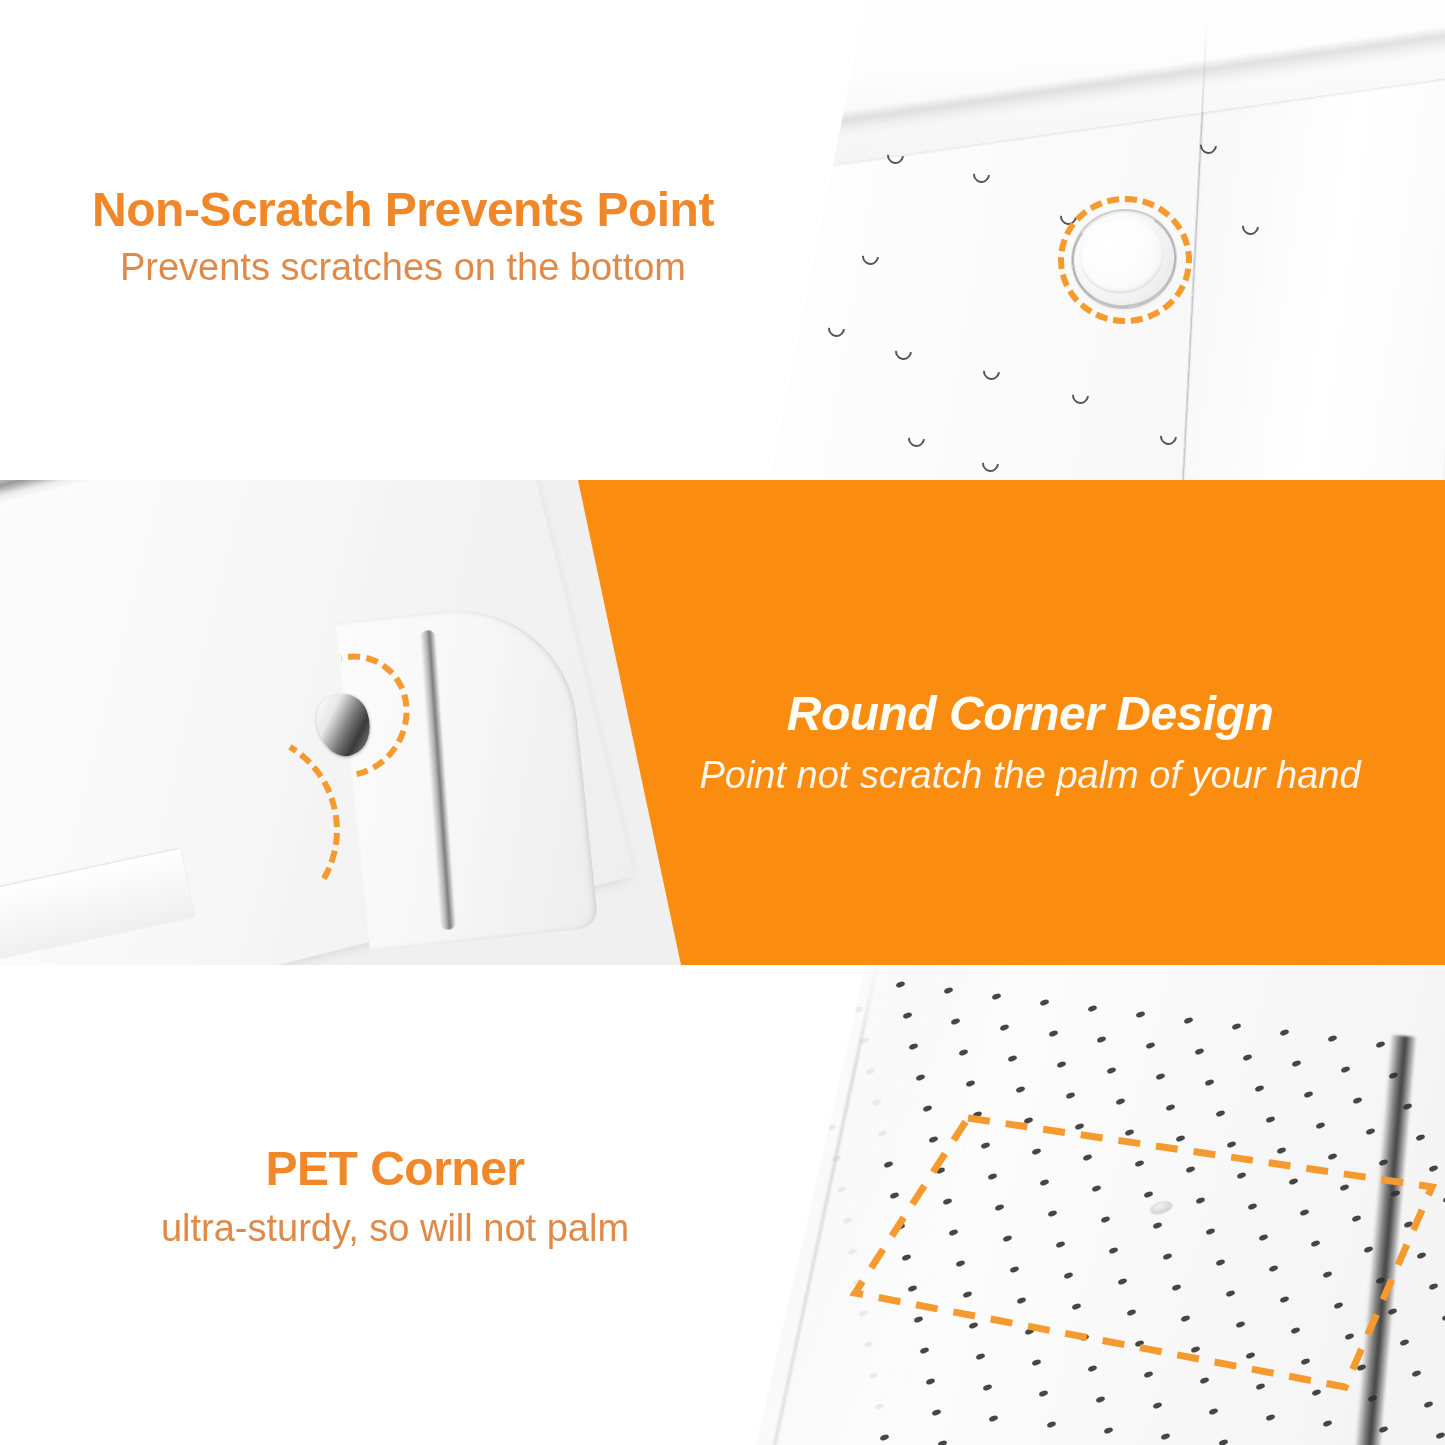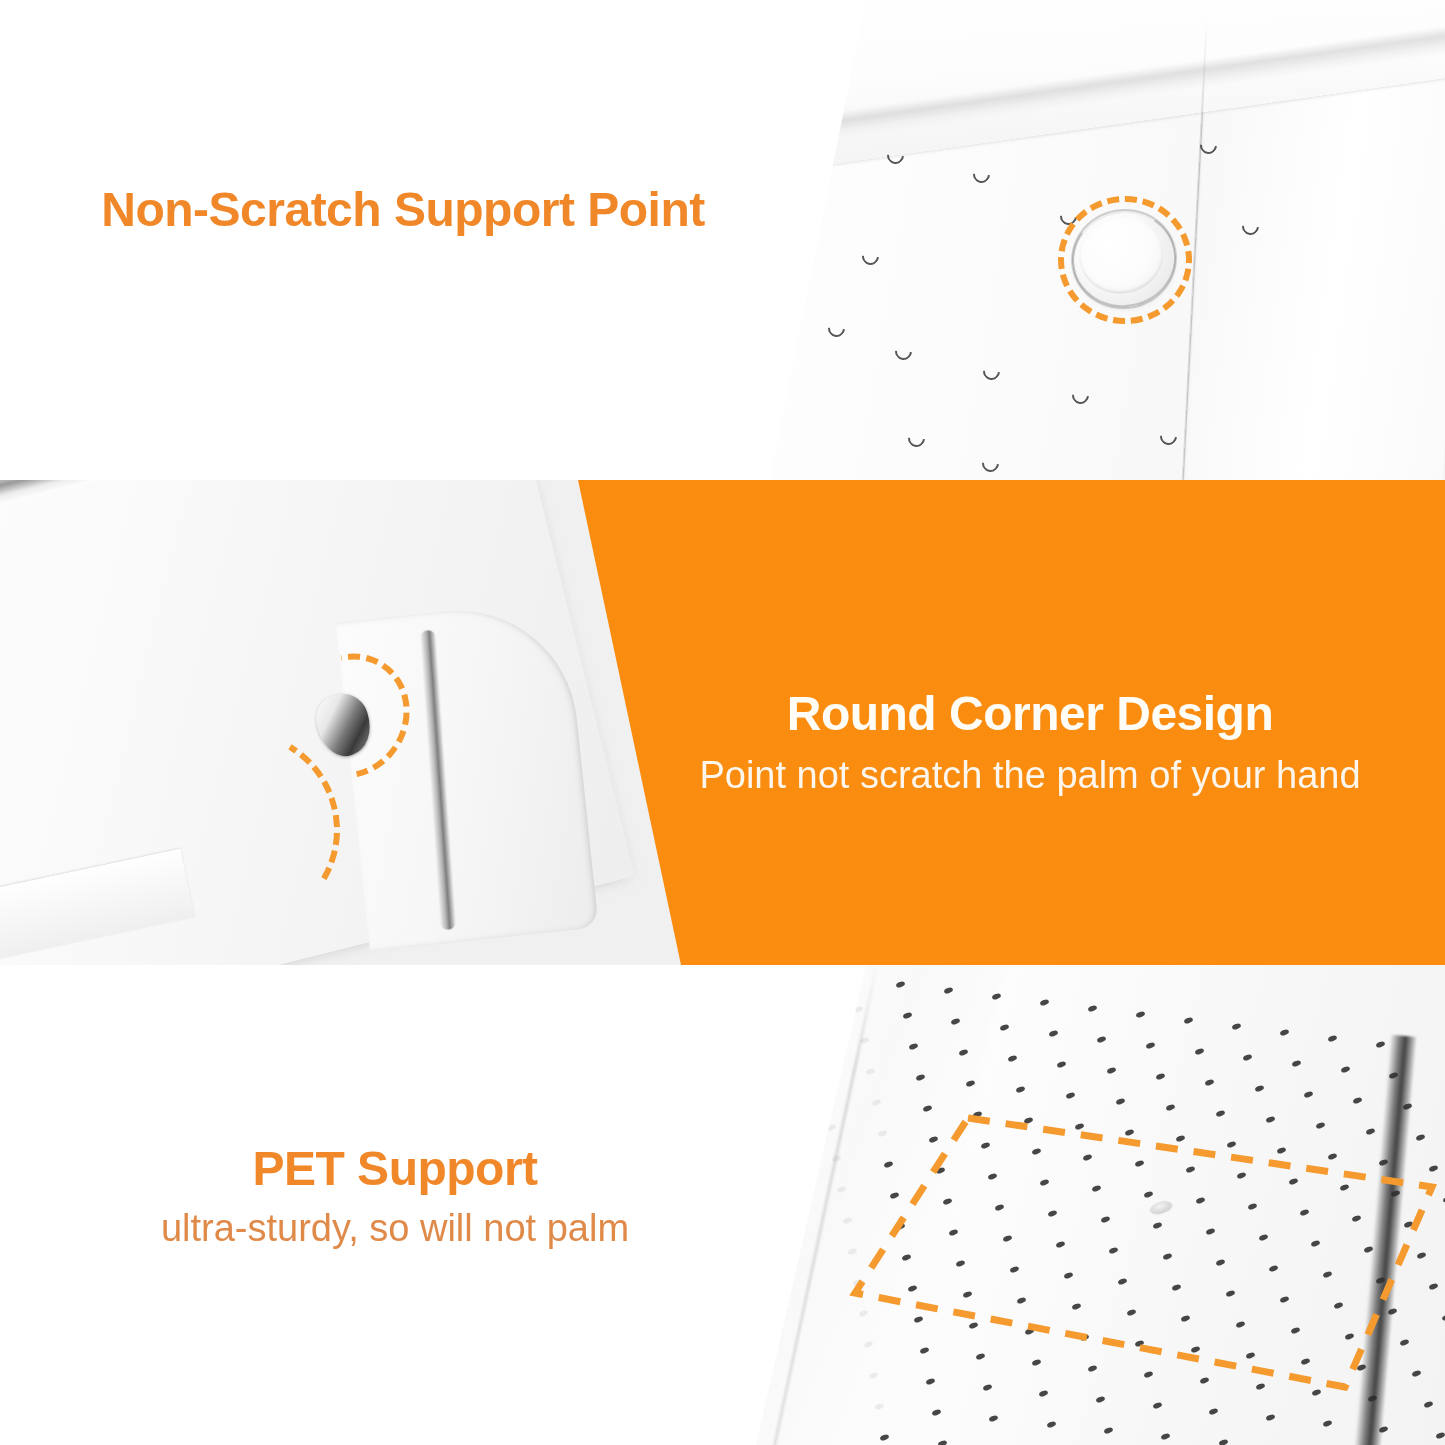--- a/index.html
+++ b/index.html
@@ -17,21 +17,21 @@
   }
 
   
   .panel {
     position: absolute;
     left: 0;
     width: 1445px;
     overflow: hidden;
   }
   #panel-1 { top: 0px;    height: 480px;  background: #ffffff; }
-  #panel-2 { top: 480px;  height: 485px;  background: #0c4a6e; }
+  #panel-2 { top: 480px;  height: 485px;  background: #0c4a6e; font-style: italic; }
   #panel-3 { top: 965px;  height: 480px;  background: #ffffff; }
 
   
   .text-block { position: absolute; }
   .headline {
     font-weight: bold;
     letter-spacing: -0.5px;
     white-space: nowrap;
     line-height: 1.0;
   }
@@ -409,21 +409,22 @@
       <div class="perf" style="left:982px;  top:455px;"></div>
       <div class="perf" style="left:1242px; top:218px;"></div>
 
       <div id="support-dome"></div>
       <div id="support-dash-ring"></div>
 
       <div class="edge-shadow"></div>
     </div>
 
     <div class="text-block" id="p1-text">
-      <p class="headline" id="p1-headline">Non-Scratch Support Point</p>
+      <p class="headline" id="p1-headline">Non-Scratch Prevents Point</p>
+      <p class="subline" id="p1-subline">Prevents scratches on the bottom</p>
     </div>
 
   </section>
 
   <section class="panel" id="panel-2">
 
     <div class="photo" id="photo-corner">
       <div class="box-body"></div>
       <div class="rim-bar2"></div>
       <div class="rim-bar"></div>
@@ -633,21 +634,21 @@
         <div class="hole" style="left: 880px; top: 470px;"></div>
         <div class="hole" style="left: 938px; top: 476px;"></div>
         <svg id="tray-dash-quad" viewBox="0 0 1445 480">
         <polygon points="968,1118 1432,1187 1345,1387 855,1293" transform="translate(0,-965)" fill="none" stroke="#f59a2e" stroke-width="7" stroke-dasharray="22 16" stroke-linecap="butt"></polygon>
       </svg>
 
       <div class="tray-edge-left"></div>
     </div>
 
     <div class="text-block" id="p3-text">
-      <p class="headline" id="p3-headline">PET Support</p>
+      <p class="headline" id="p3-headline">PET Corner</p>
       <p class="subline" id="p3-subline">ultra-sturdy, so will not palm</p>
     </div>
 
   </section>
 
   <div id="tray-drain"></div>
 
 </div>
 
 </body></html>

